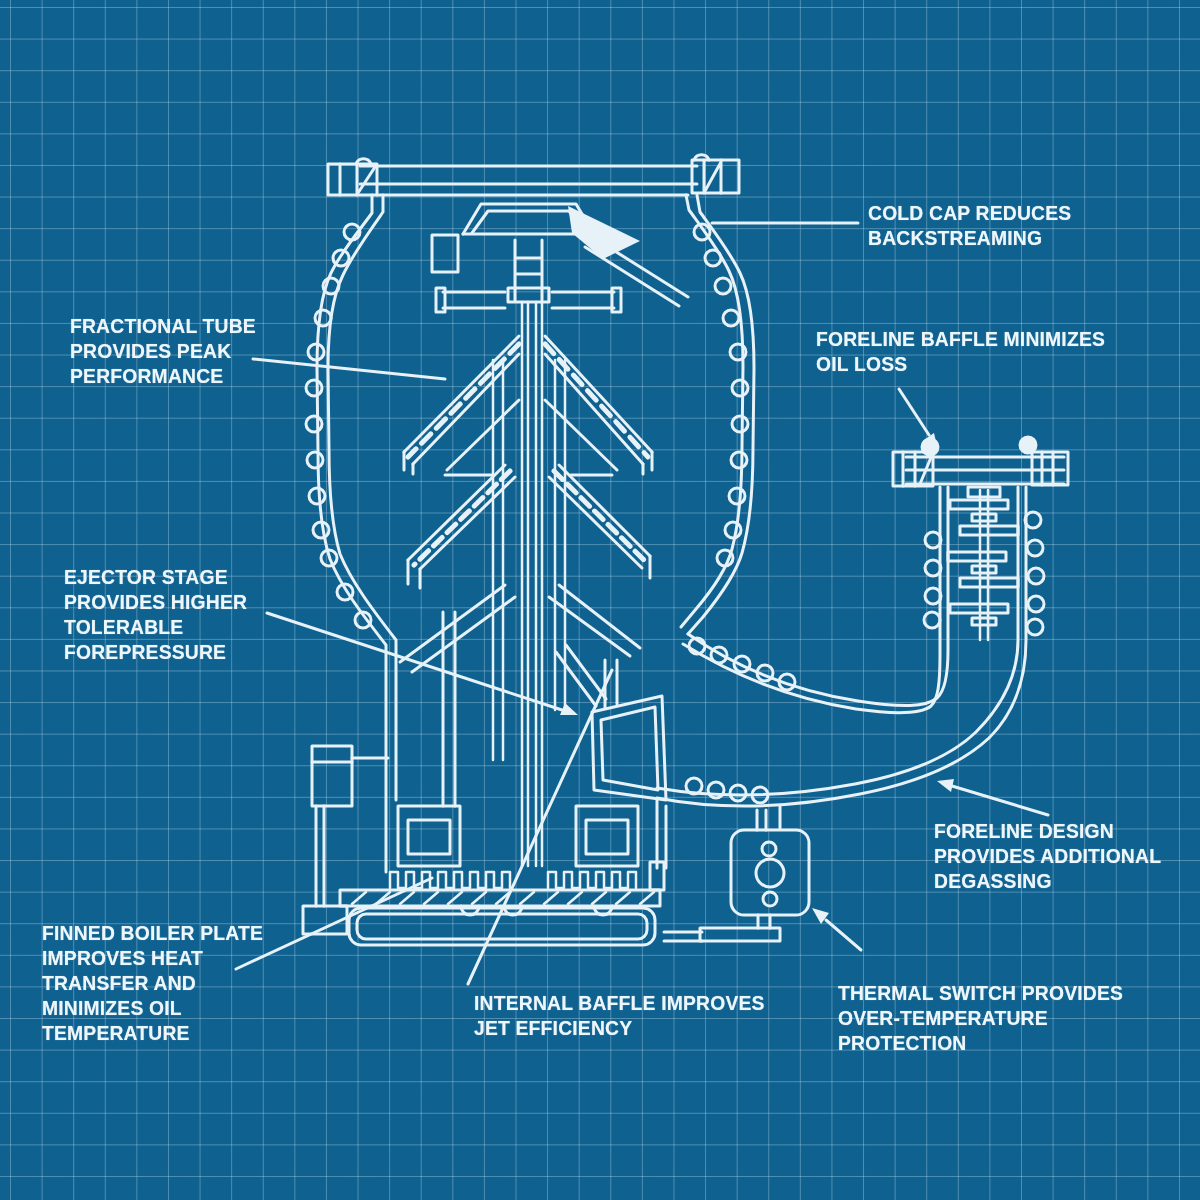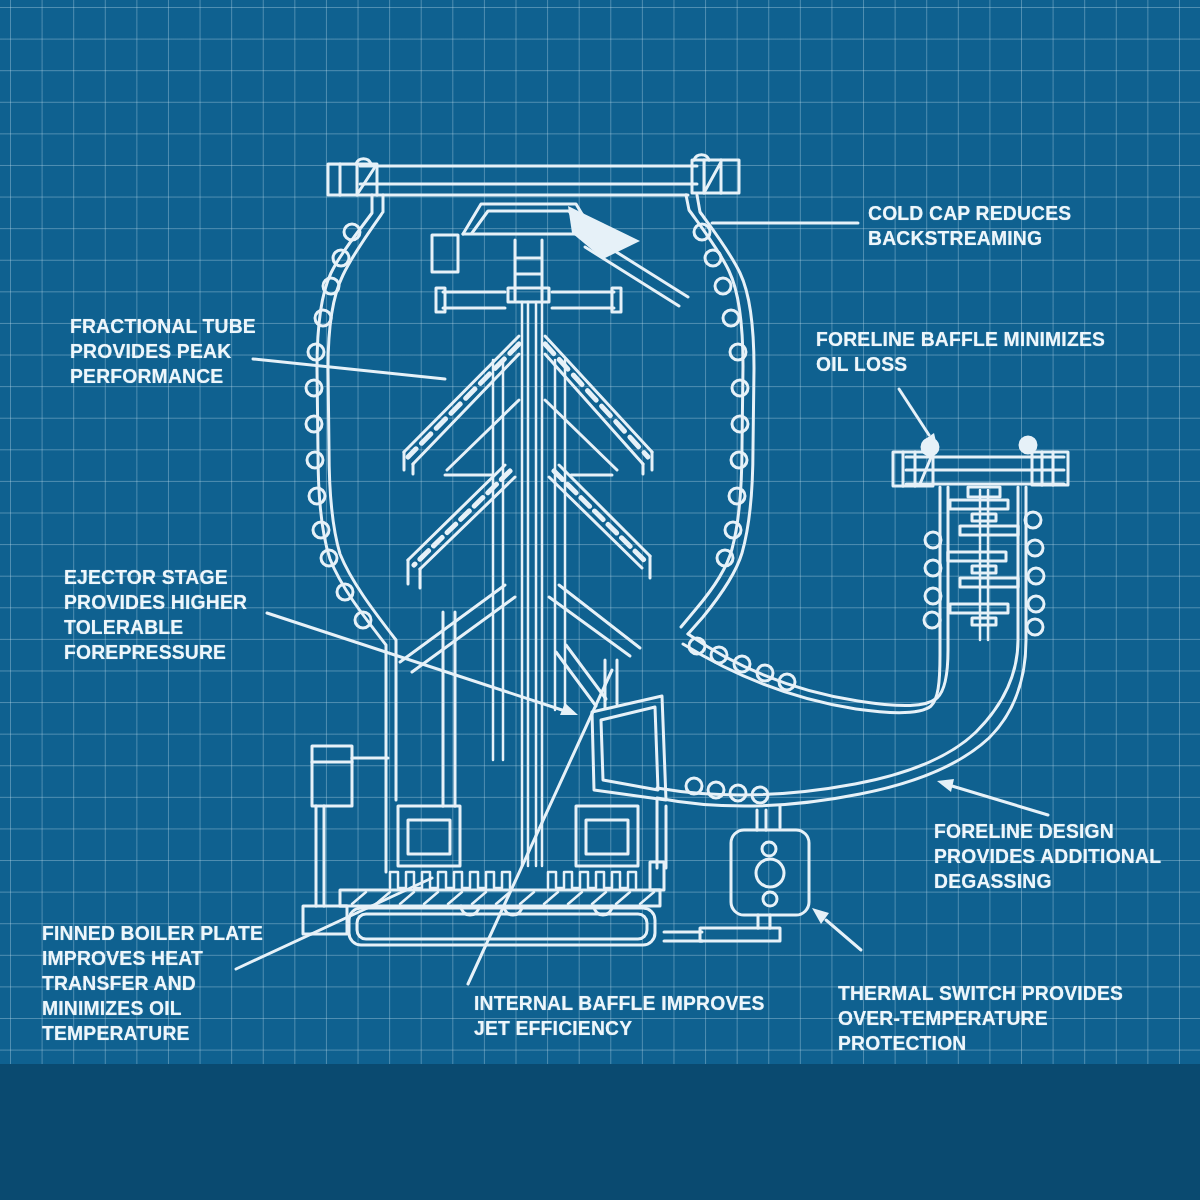--- a/index.html
+++ b/index.html
@@ -1,17 +1,17 @@
 <!DOCTYPE html>
 <html><head>
 <meta charset="utf-8">
 <style>
   html,body{margin:0;padding:0;background:#0a4a70;}
   .stage{
-    position:relative;width:1200px;height:1064px;overflow:hidden;
+    position:relative;width:1200px;height:1200px;overflow:hidden;
     background-color:#0f6190;
     background-image:
       linear-gradient(rgba(205,230,243,0.34) 1px, transparent 1px),
       linear-gradient(90deg, rgba(205,230,243,0.34) 1px, transparent 1px);
     background-size:31.6px 31.6px;
     background-position:10px 7px;
   }
   .art{position:absolute;left:0;top:0;width:1200px;height:1200px;}
   .label{
     position:absolute;

